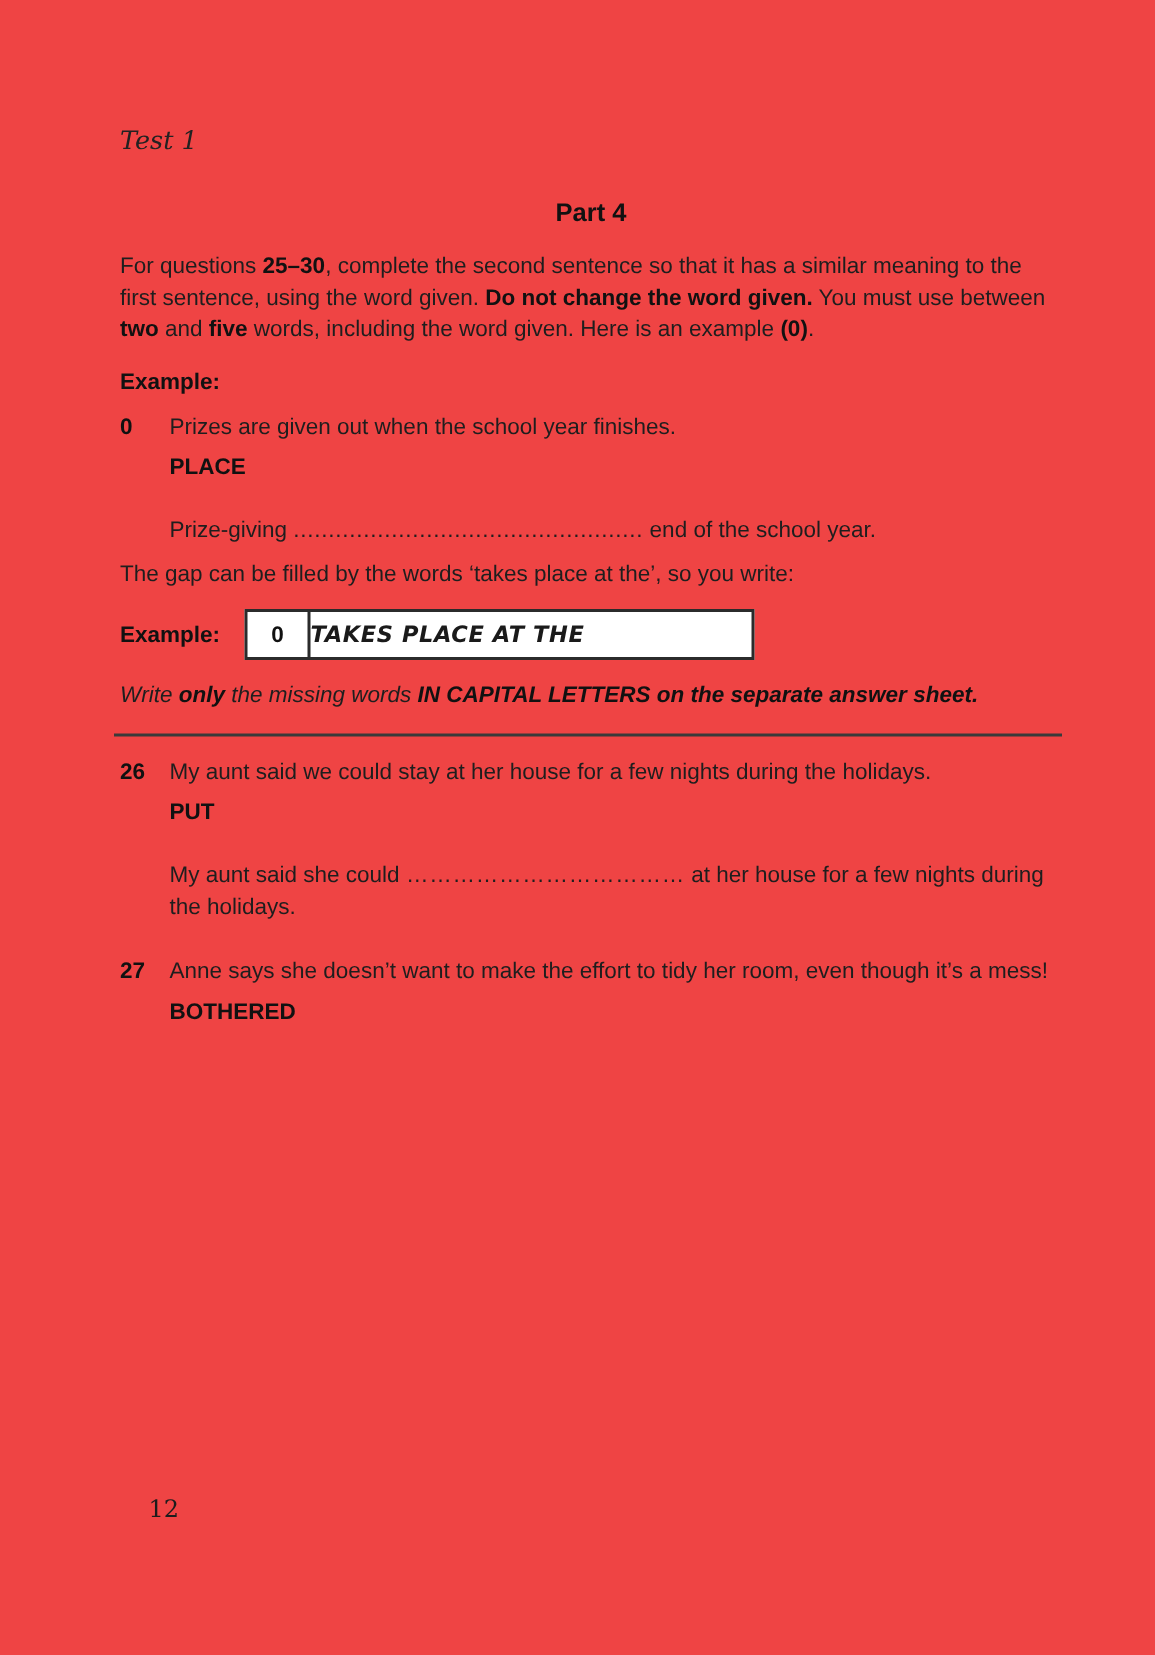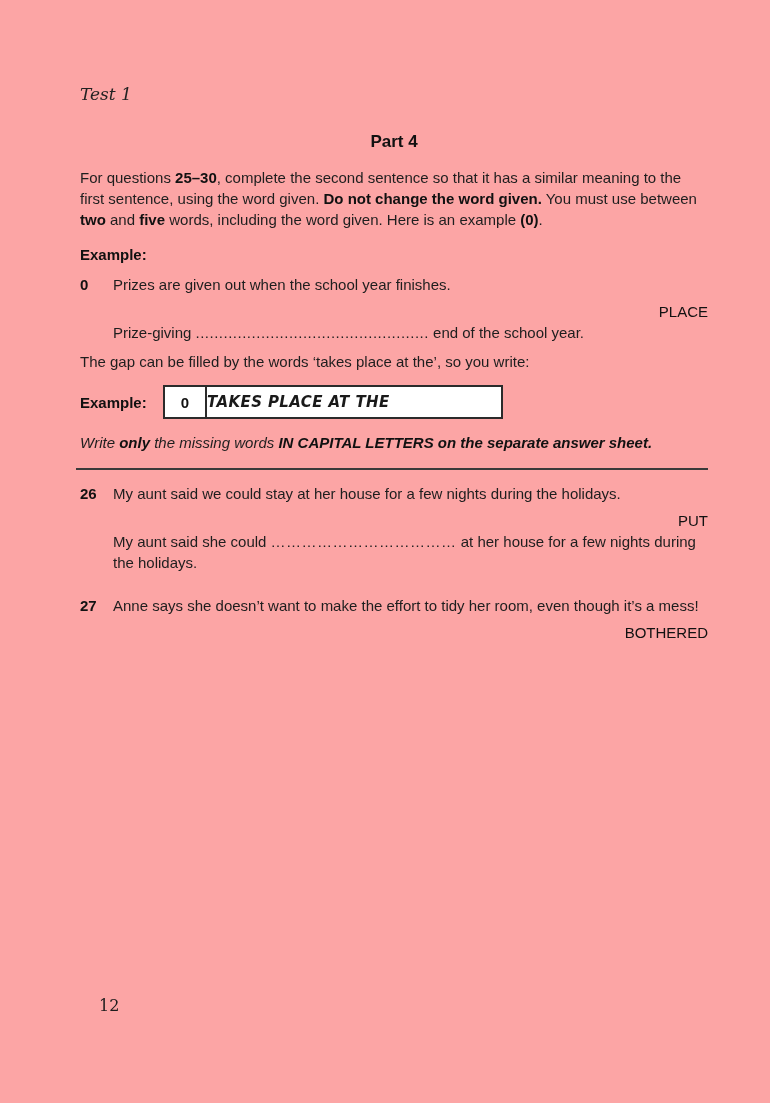--- a/index.html
+++ b/index.html
@@ -1,19 +1,19 @@
 <!DOCTYPE html>
 <html><head>
 <meta charset="utf-8">
 <style>
   * { margin:0; padding:0; box-sizing:border-box; }
   html,body { background:#ffffff; }
   .page {
     width:770px; height:1103px;
-    background:#fca5a5;
+    background:#ef4444;
     color:#1e1e1e;
     font-family:"Liberation Sans", sans-serif;
     font-size:15px; line-height:21px;
     padding:84px 62px 0 80px;
     position:relative;
     overflow:hidden;
   }
   .test-header {
     font-family:"DejaVu Serif", serif;
     font-style:italic;
@@ -26,22 +26,22 @@
     font-size:17px;
     margin-top:26px;
     color:#111;
   }
   .instructions { margin-top:15px; width:628px; }
   b { font-weight:bold; color:#111; }
   .example-label { font-weight:bold; margin-top:14px; color:#111; }
   .q-row { display:flex; margin-top:9px; }
   .q-num { font-weight:bold; flex:0 0 33px; color:#111; }
   .q-body { flex:1; }
-  .keyword { font-weight:normal; margin-top:6px; color:#111;text-align:right; }
-  .gap-line { margin-top:0; }
+  .keyword { font-weight:bold; margin-top:6px; color:#111; }
+  .gap-line { margin-top:21px; }
   .dots { letter-spacing:0.5px; }
   .explanation { margin-top:8px; }
   .example-box-row { display:flex; align-items:center; margin-top:13px; }
   .ex-box-label { font-weight:bold; flex:0 0 83px; color:#111; }
   .answer-box {
     border:2px solid #2b2b2b;
     width:340px; height:34px;
     display:flex; align-items:stretch;
     background:#fff;
   }

